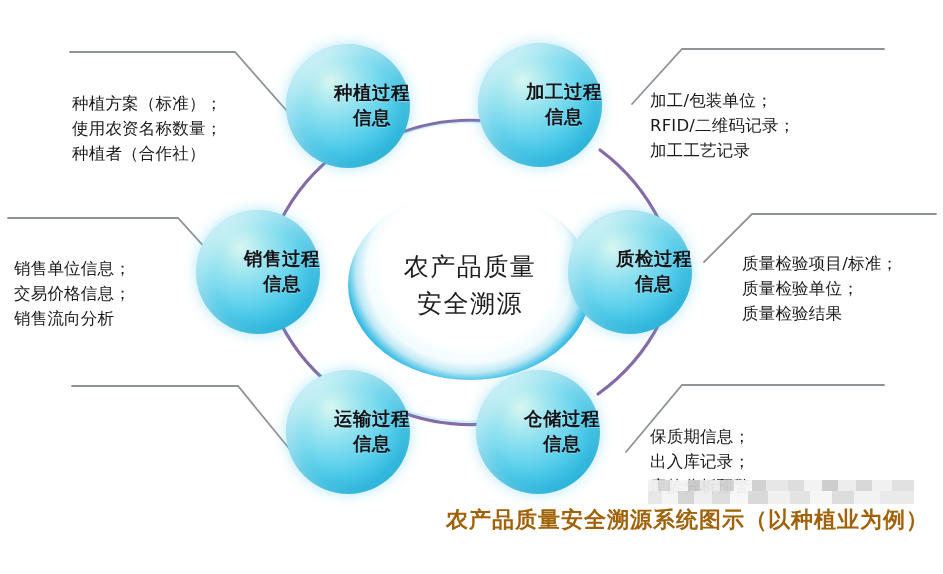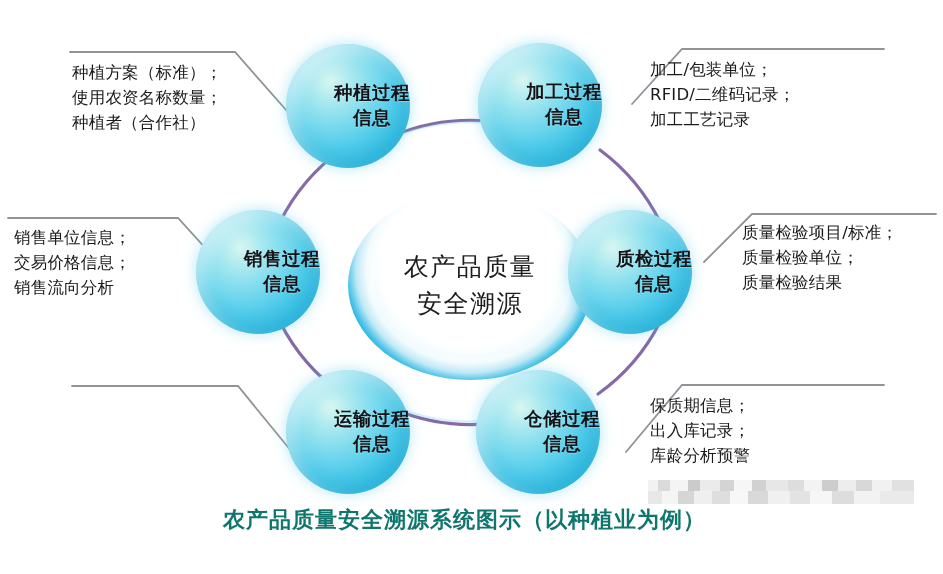--- a/index.html
+++ b/index.html
@@ -116,36 +116,37 @@
   
   .note {
     position: absolute;
     z-index: 5;
     color: #1a1a1c;
     font-size: 16.5px;
     line-height: 1.52;
     white-space: pre-line;
     font-family: "DejaVu Sans", "Liberation Sans", sans-serif;
     letter-spacing: .2px;
+    margin-top: 31px;
   }
   #n-planting  { left:  72px; top:  60px; }
   #n-process   { left: 650px; top:  57px; }
   #n-quality   { left: 742px; top: 220px; }
   #n-storage   { left: 650px; top: 393px; }
   #n-transport { left:  78px; top: 393px; }
   #n-sales     { left:  14px; top: 225px; }
 
   
   .caption {
     position: absolute;
     left: 0; right: 14px; top: 505px;
-    text-align: center;
+    text-align: right;
     font-size: 22px;
     font-weight: 700;
-    color: #0f766e;
+    color: #a16207;
     letter-spacing: 1px;
     font-family: "DejaVu Sans", "Liberation Sans", sans-serif;
   }
 
   
   .mosaic {
     position: absolute;
     left: 648px; top: 480px;
     width: 266px; height: 24px;
     z-index: 6;

